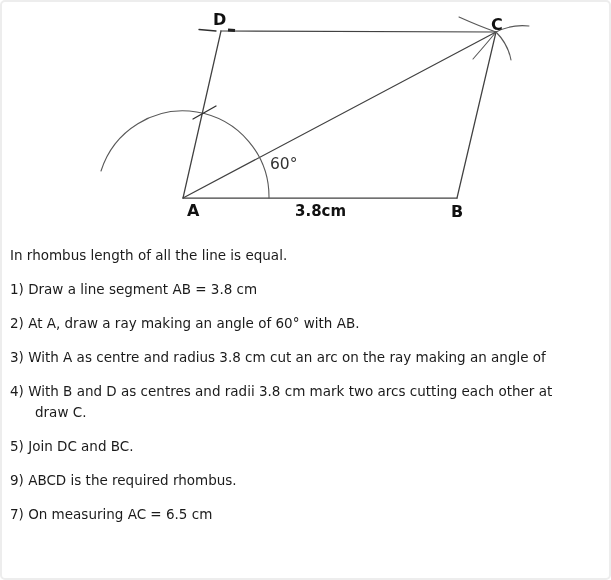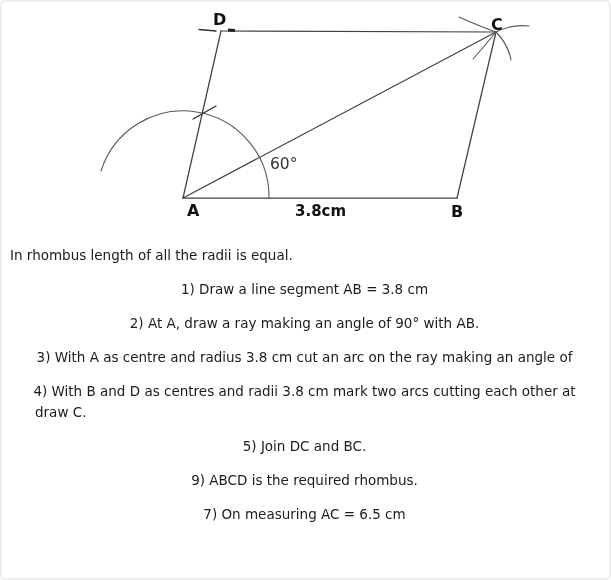--- a/index.html
+++ b/index.html
@@ -71,21 +71,21 @@
     position: absolute;
     top: 243px;
     left: 8px;
     right: 10px;
     color: #1b1b1b;
     font-size: 13.5px;
     line-height: 21px;
   }
   .solution p { margin-bottom: 13px; }
   .step { margin-bottom: 13px; }
-  .step .l1 { white-space: nowrap; text-align: center; }
+  .step .l1 { white-space: nowrap; }
   .step .l2 { margin-left: 25px; white-space: nowrap; }
   .step .l2:empty { display: none; }
 </style>
 </head>
 <body>
 
 <div class="page">
 
   <div class="figure">
     <svg viewBox="0 0 611 238">
@@ -110,28 +110,28 @@
       <text class="vlabel" x="185" y="214">A</text>
       <text class="vlabel" x="449" y="215">B</text>
       <text class="vlabel" x="489" y="28">C</text>
       <text class="vlabel" x="211" y="23">D</text>
       <text class="slabel" x="293" y="214">3.8cm</text>
       <text class="alabel" x="268" y="167">60°</text>
     </svg>
   </div>
 
   <div class="solution">
-    <p>In rhombus length of all the radii is equal.</p>
+    <p>In rhombus length of all the line is equal.</p>
 
     <div class="step">
       <div class="l1">1) Draw a line segment AB = 3.8 cm</div>
 
     </div>
     <div class="step">
-      <div class="l1">2) At A, draw a ray making an angle of 90° with AB.</div>
+      <div class="l1">2) At A, draw a ray making an angle of 60° with AB.</div>
 
     </div>
     <div class="step">
       <div class="l1">3) With A as centre and radius 3.8 cm cut an arc on the ray making an angle of</div>
     </div>
     <div class="step">
       <div class="l1">4) With B and D as centres and radii 3.8 cm mark two arcs cutting each other at</div>
       <div class="l2">draw C.</div>
     </div>
     <div class="step">

